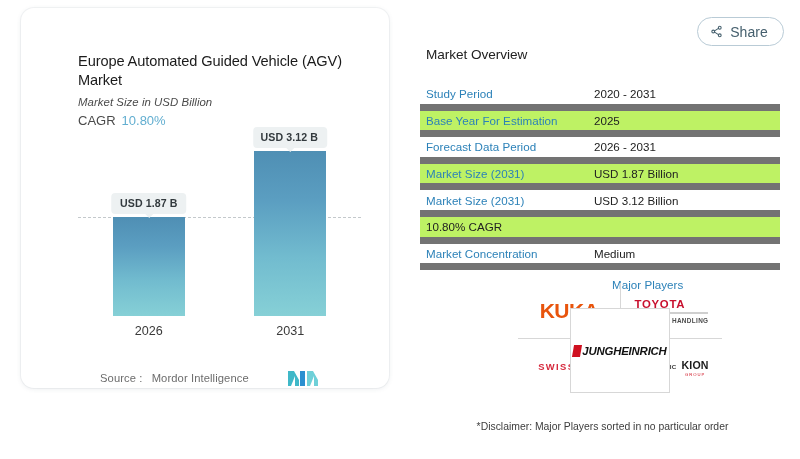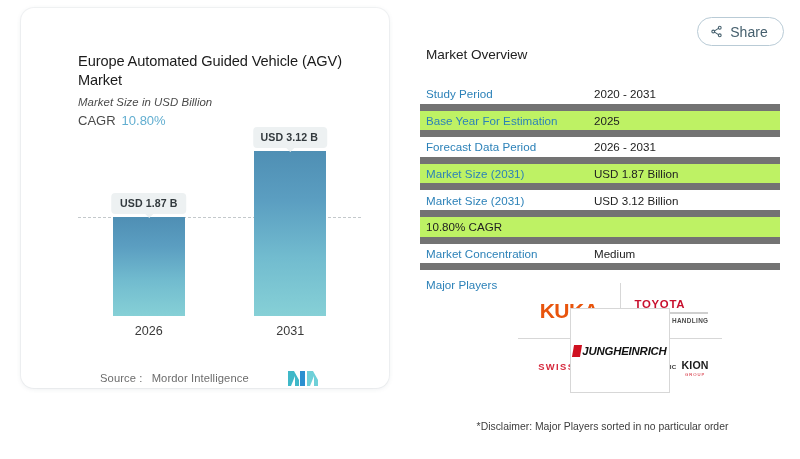--- a/index.html
+++ b/index.html
@@ -183,21 +183,21 @@
   .kv-key {
     width: 168px;
     font-size: 11.6px;
     color: #2b81b8;
     letter-spacing: .03px;
   }
   .kv-val {
     font-size: 11.6px;
     color: #222;
   }
-  .kv-row.players { border-bottom: none; height: 28px; }
+  .kv-row.players { border-bottom: none; height: 28px; justify-content: flex-end; }
 
   
   #logo-grid {
     position: absolute;
     left: 98px;
     top: 283px;
     width: 204px;
     height: 110px;
   }
   #logo-grid .vline {

